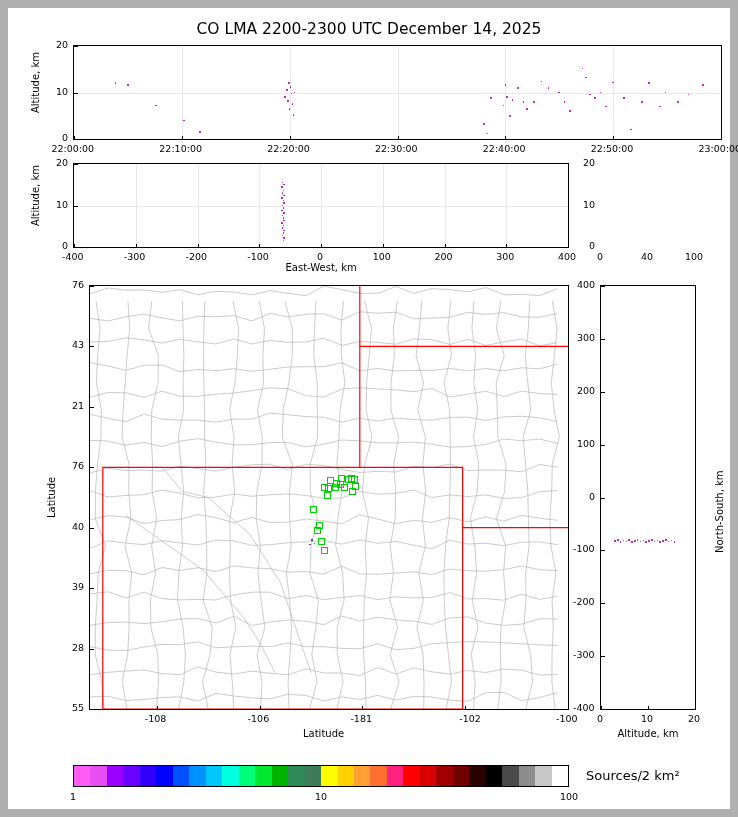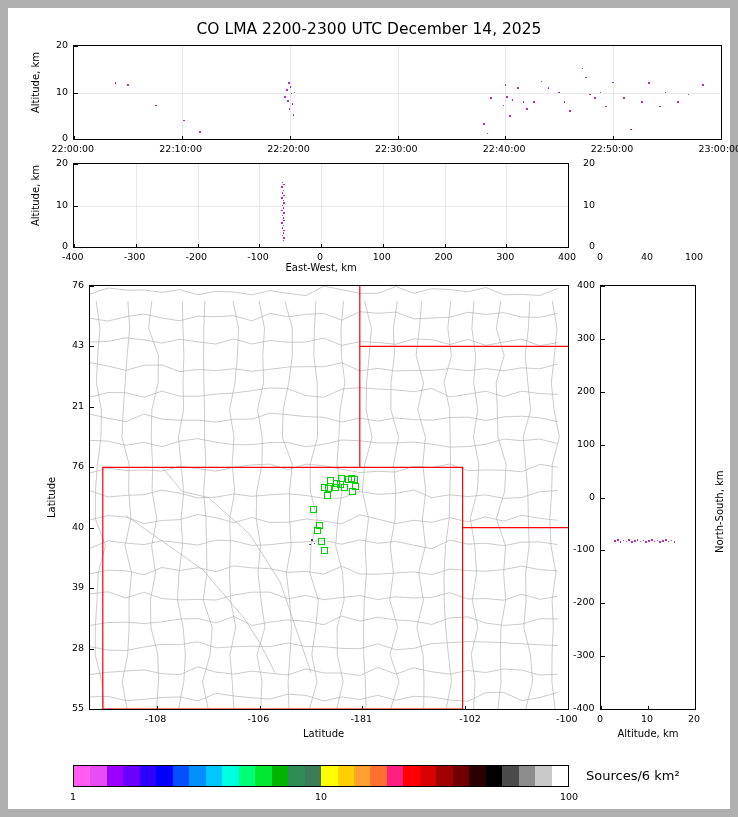--- a/index.html
+++ b/index.html
@@ -456,15 +456,15 @@
       <div class="cbseg" style="background: rgb(74, 74, 74);"></div>
       <div class="cbseg" style="background: rgb(140, 140, 140);"></div>
       <div class="cbseg" style="background: rgb(200, 200, 200);"></div>
       <div class="cbseg" style="background: rgb(255, 255, 255);"></div>
     </div>
   <div id="cb-labels">
       <div class="tick-label" style="top: 783px; left: 62px;">1</div>
       <div class="tick-label" style="top: 783px; left: 307px;">10</div>
       <div class="tick-label" style="top: 783px; left: 552px;">100</div>
     </div>
-  <div class="axis-label" style="left:578px; top:760px; font-size:13px;">Sources/6 km²</div>
+  <div class="axis-label" style="left:578px; top:760px; font-size:13px;">Sources/2 km²</div>
 
 </div>
 
 </body></html>

